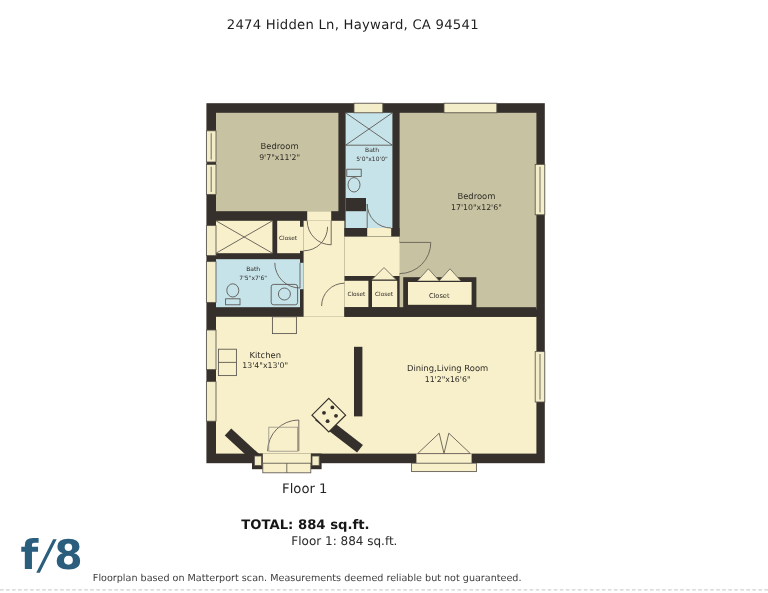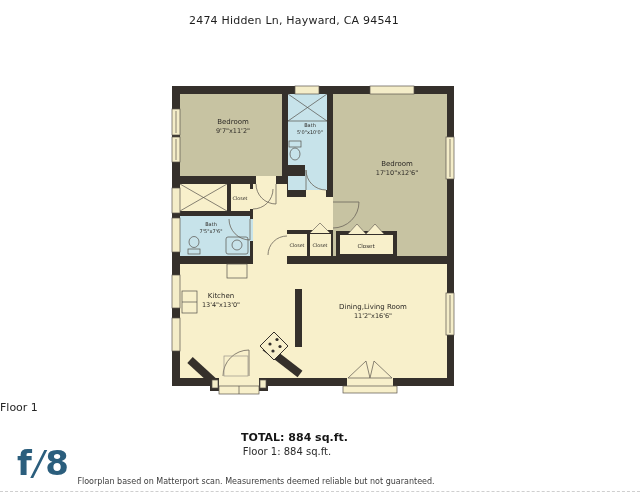--- a/index.html
+++ b/index.html
@@ -6,26 +6,26 @@
   body{
     width:640px;height:494px;position:relative;background:#ffffff;
     font-family:"DejaVu Sans","Liberation Sans",sans-serif;overflow:hidden;
   }
   .title{
     position:absolute;top:14px;left:0;width:588px;text-align:center;
     font-size:11px;color:#1e1e1e;letter-spacing:.2px;
   }
   .plan-wrap{position:absolute;left:166px;top:75px;width:296px;height:322px;}
   .floor-label{
-    position:absolute;top:401px;left:0;width:508px;
+    position:absolute;top:401px;left:0;width:508px;text-align:center;
     font-size:11px;color:#252525;
   }
   .total-label{
     position:absolute;top:431px;left:0;width:509px;text-align:center;
-    font-size:11px;font-weight:bold;color:#161616;margin-left:40px;
+    font-size:11px;font-weight:bold;color:#161616;
   }
   .floor-total{
     position:absolute;top:446px;left:0;width:574px;text-align:center;
     font-size:10px;color:#2a2a2a;
   }
   .logo{
     position:absolute;left:17px;top:443px;font-size:34px;line-height:40px;
     font-weight:bold;color:#2b5e7d;letter-spacing:0px;text-align:right;
   }
   .logo .slash{font-weight:200;font-style:italic;padding:0 1px;}

